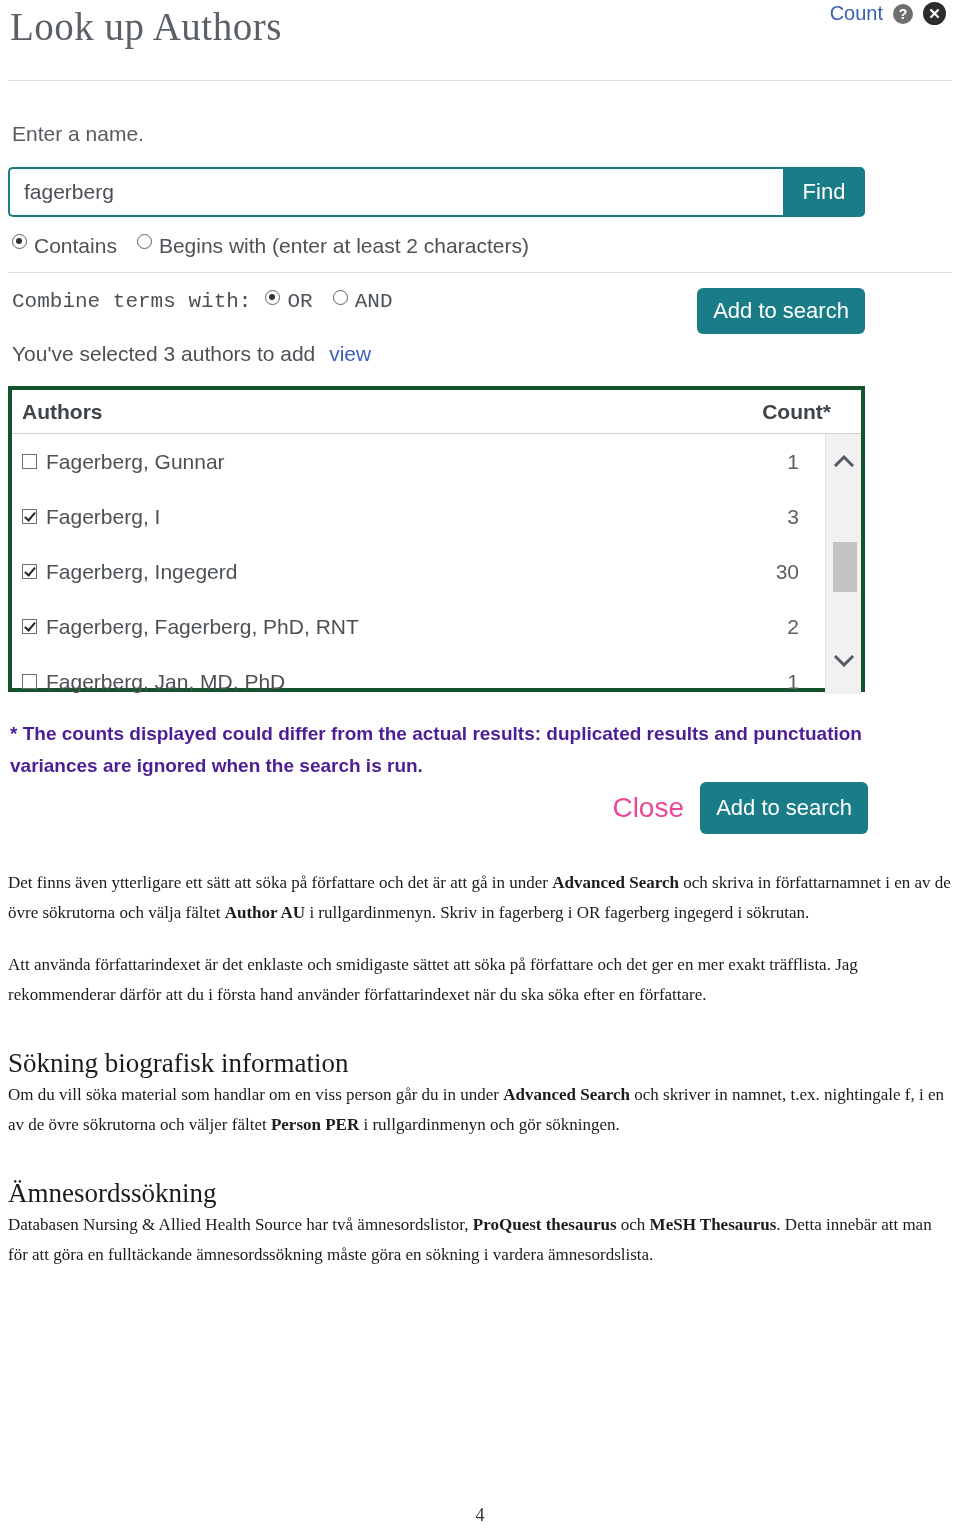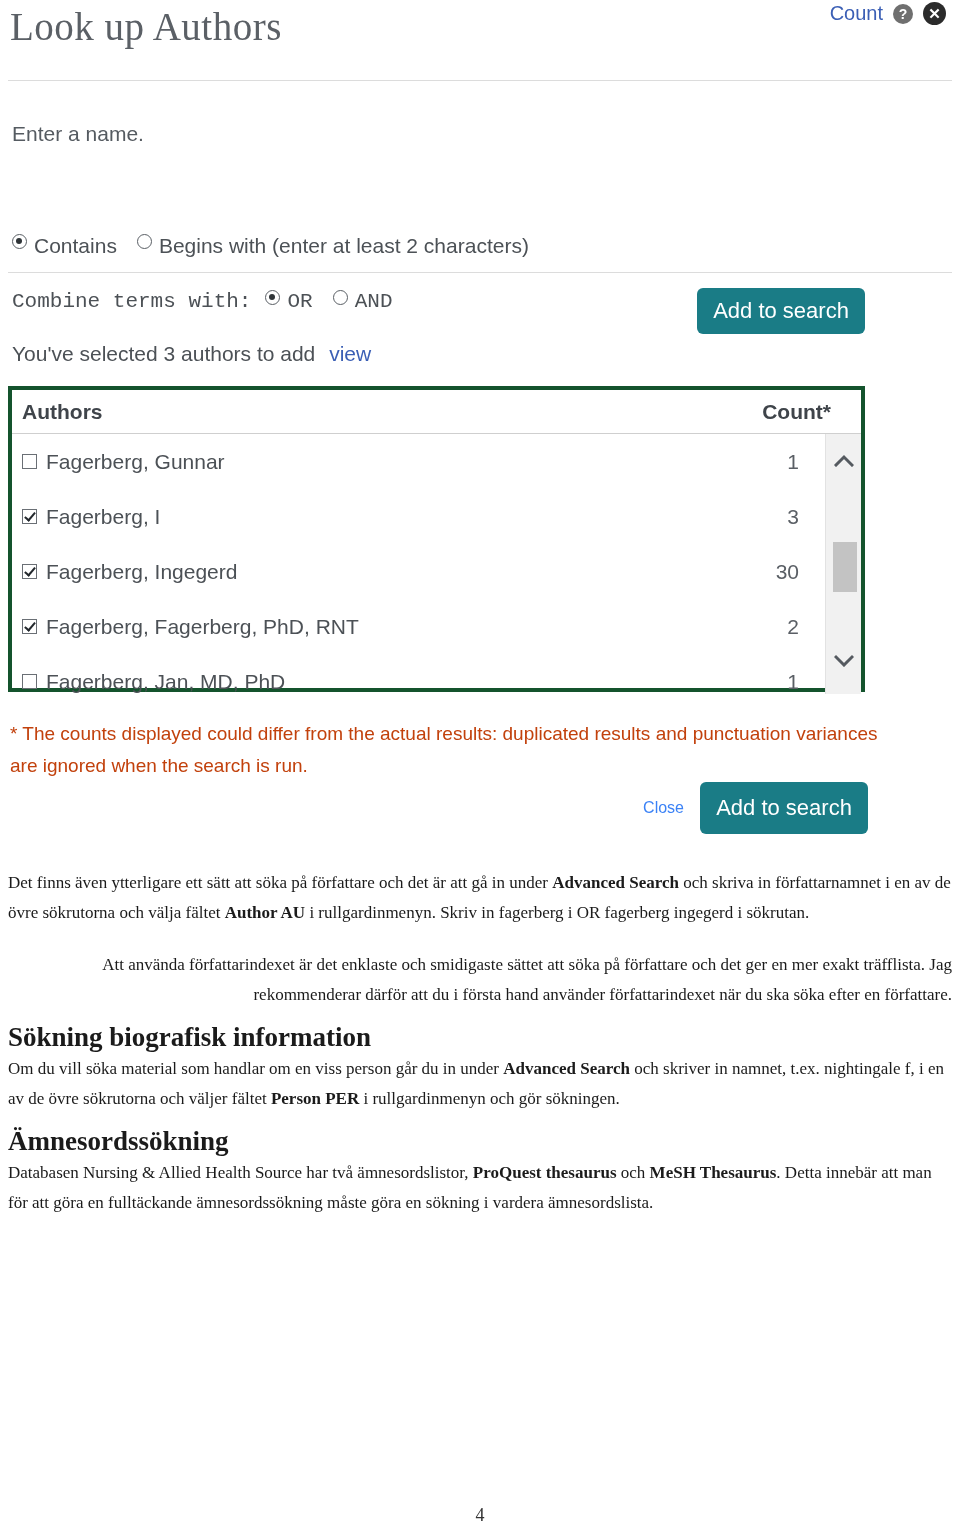--- a/index.html
+++ b/index.html
@@ -315,34 +315,35 @@
     cursor: pointer;
   }
 
   .footnote {
     position: absolute;
     left: 10px;
     top: 718px;
     width: 870px;
     font-size: 19px;
     line-height: 32px;
-    color: #c2410c;
+    color: #4c1d95;
+    font-weight: bold;
   }
 
   .bottom-actions {
     position: absolute;
     right: 92px;
     top: 782px;
     display: flex;
     align-items: center;
     gap: 16px;
   }
   .close-link {
-    font-size: 16px;
-    color: #3b82f6;
+    font-size: 28px;
+    color: #ec4899;
     text-decoration: none;
     font-family: "Liberation Sans", sans-serif;
     text-align: center;
   }
   .add-btn-bottom {
     width: 168px;
     height: 52px;
     background: #1a7c86;
     border: none;
     border-radius: 6px;
@@ -360,25 +361,25 @@
     width: 944px;
     font-family: "Liberation Serif", serif;
     color: #1b1b1b;
   }
   .doc p {
     margin: 0 0 0 0;
     font-size: 17px;
     line-height: 30px;
     text-align: left;
   }
-  .doc p.gap { margin-top: 22px; text-align: right; }
+  .doc p.gap { margin-top: 22px; }
   .doc h2 {
-    margin: 10px 0 0 0;
+    margin: 36px 0 0 0;
     font-size: 27px;
-    font-weight: bold;
+    font-weight: normal;
     line-height: 34px;
   }
   .doc b { font-weight: bold; }
 
   .page-number {
     position: absolute;
     left: 0;
     top: 1505px;
     width: 960px;
     text-align: center;
@@ -398,20 +399,24 @@
       <a class="help-link" href="#">Count</a>
       <span class="help-icon">?</span>
       <span class="close-icon">✕</span>
     </div>
   </div>
 
   <div class="hr-top"></div>
 
   <div class="enter-label">Enter a name.</div>
 
+  <div class="search-row">
+    <input class="search-input" type="text" value="fagerberg" style="">
+    <button class="find-btn">Find</button>
+  </div>
 
   <div class="radio-row">
     <span class="radio-item">
       <span class="radio checked"></span>
       <span>Contains</span>
     </span>
     <span class="radio-item">
       <span class="radio"></span>
       <span>Begins with (enter at least 2 characters)</span>
     </span>

